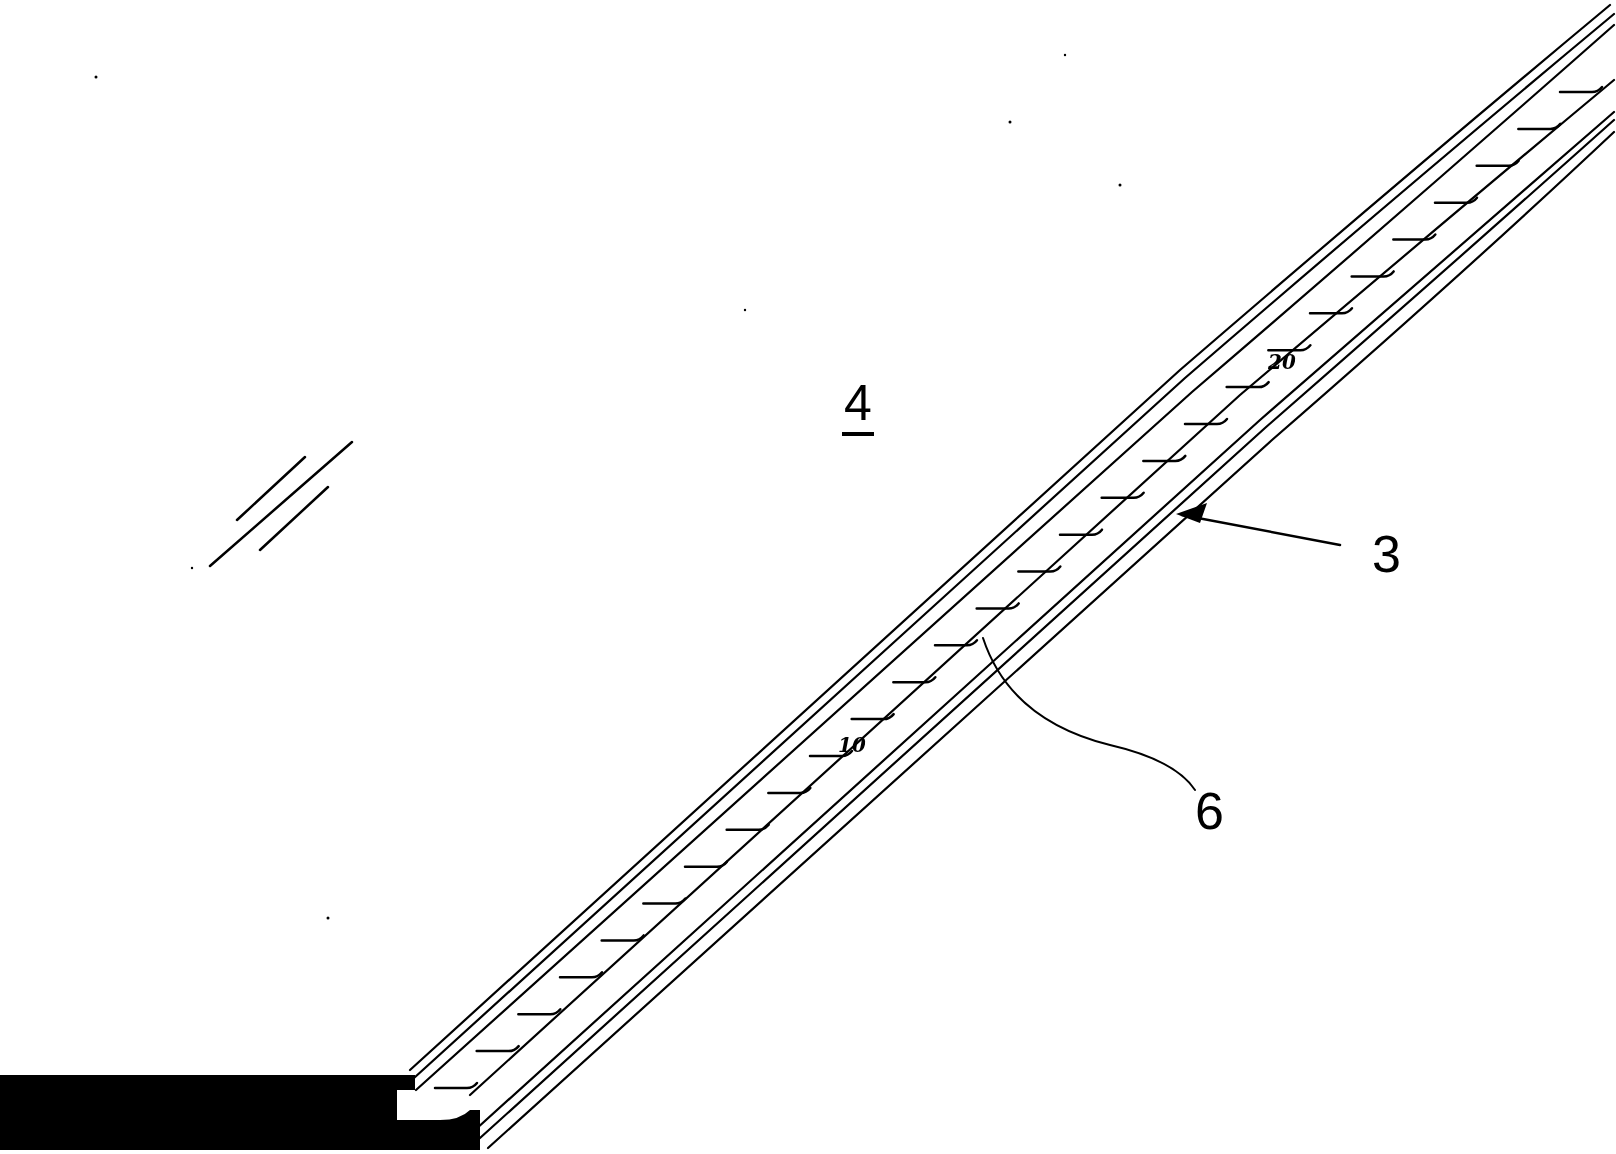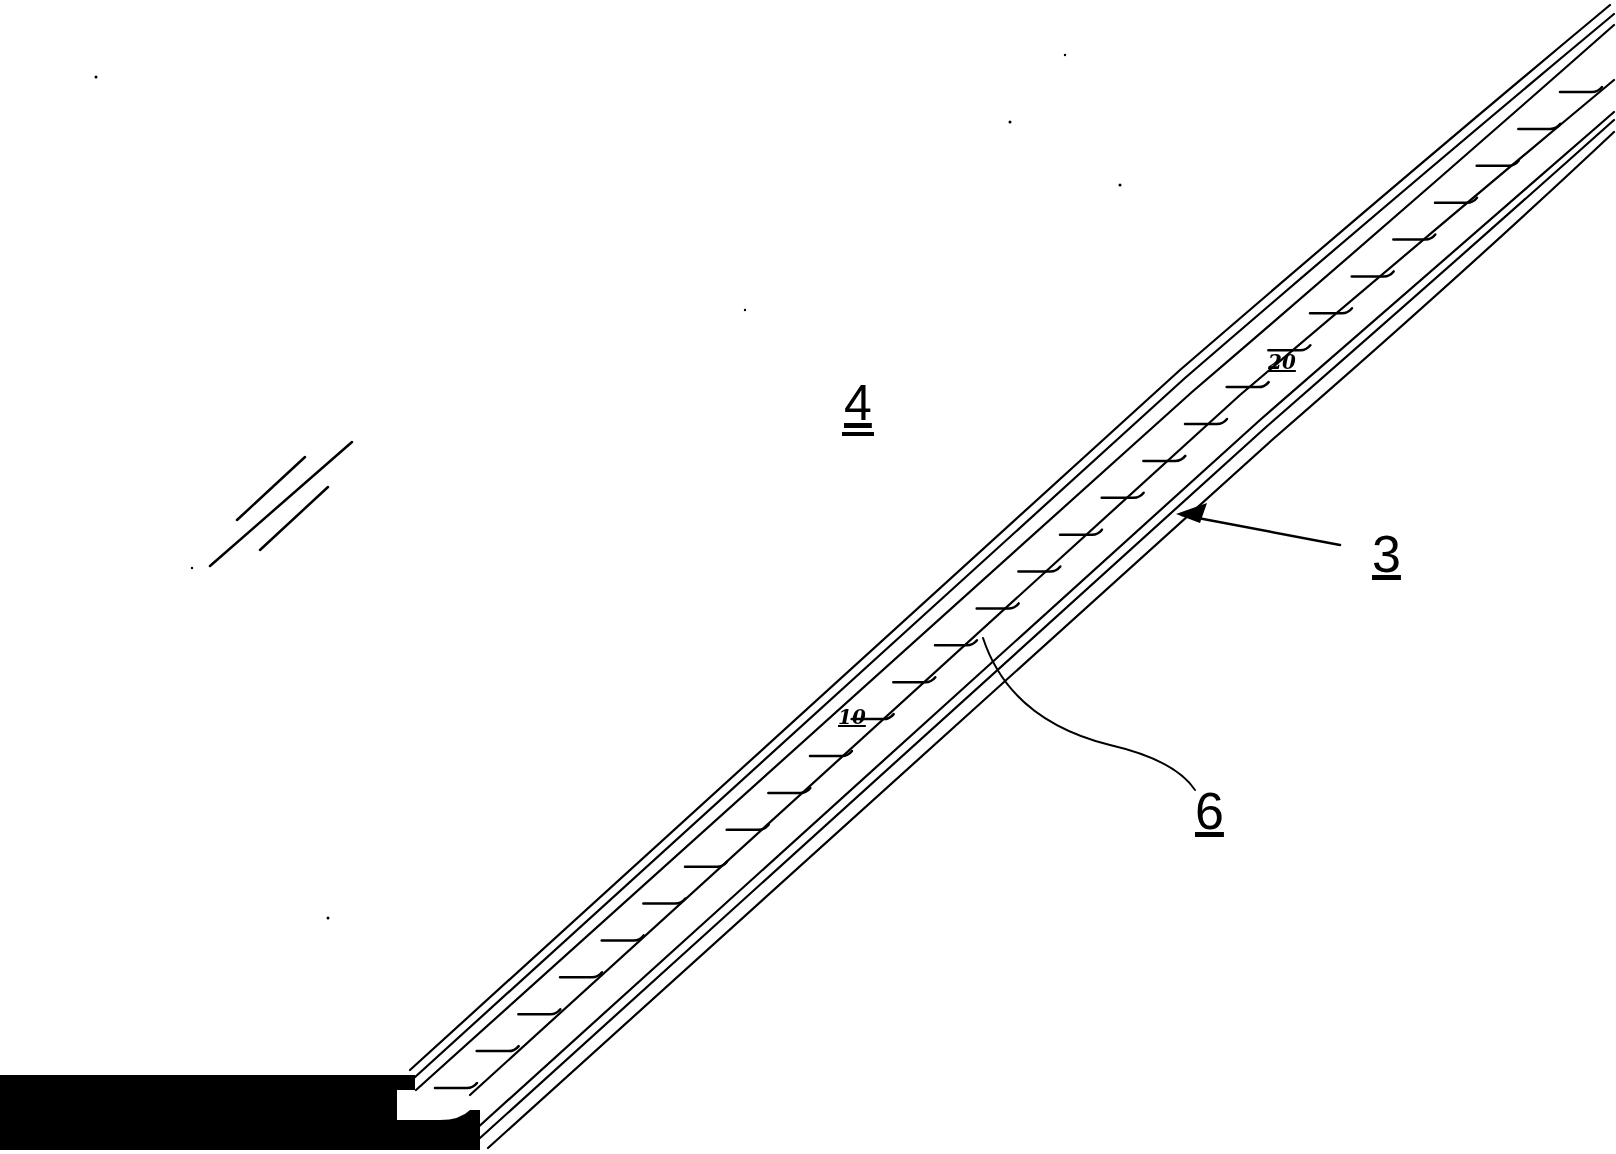--- a/index.html
+++ b/index.html
@@ -1,19 +1,19 @@
 <!DOCTYPE html>
 <html><head>
 <meta charset="utf-8">
 <style>
   html, body { margin:0; padding:0; background:#ffffff; }
   body { width:1616px; height:1154px; position:relative; overflow:hidden;
          font-family: "Liberation Sans", sans-serif; }
   #drawing { position:absolute; left:0; top:0; width:1616px; height:1154px; }
-  .lbl { position:absolute; color:#000; line-height:1;text-decoration:underline; }
+  .lbl { position:absolute; color:#000; line-height:1; }
   .ref-big { font-size:52px; }
   .ref-4 { font-size:50px; border-bottom:4px solid #000; padding:0 2px 4px 2px; }
   .tick-lbl { font-size:20px; font-weight:bold; font-family:"DejaVu Serif", serif; font-style:italic; }
 </style>
 </head>
 <body>
 
 <svg id="drawing" viewBox="0 0 1616 1154" xmlns="http://www.w3.org/2000/svg">
   <g stroke="#000" fill="none" stroke-linecap="round">
 
@@ -87,14 +87,14 @@
     <circle cx="1120" cy="185" r="1.5"></circle>
     <circle cx="745" cy="310" r="1.2"></circle>
     <circle cx="192" cy="568" r="1.2"></circle>
     <circle cx="328" cy="918" r="1.5"></circle>
   </g>
 </svg>
 
 <div class="lbl ref-4" style="left:842px; top:378px;">4</div>
 <div class="lbl ref-big" style="left:1372px; top:528px;">3</div>
 <div class="lbl ref-big" style="left:1195px; top:785px;">6</div>
-<div class="lbl tick-lbl" style="left:838px; top:707px;">10</div>
+<div class="lbl tick-lbl" style="left:838px; top:735px;">10</div>
 <div class="lbl tick-lbl" style="left:1268px; top:352px;">20</div>
 
 </body></html>

